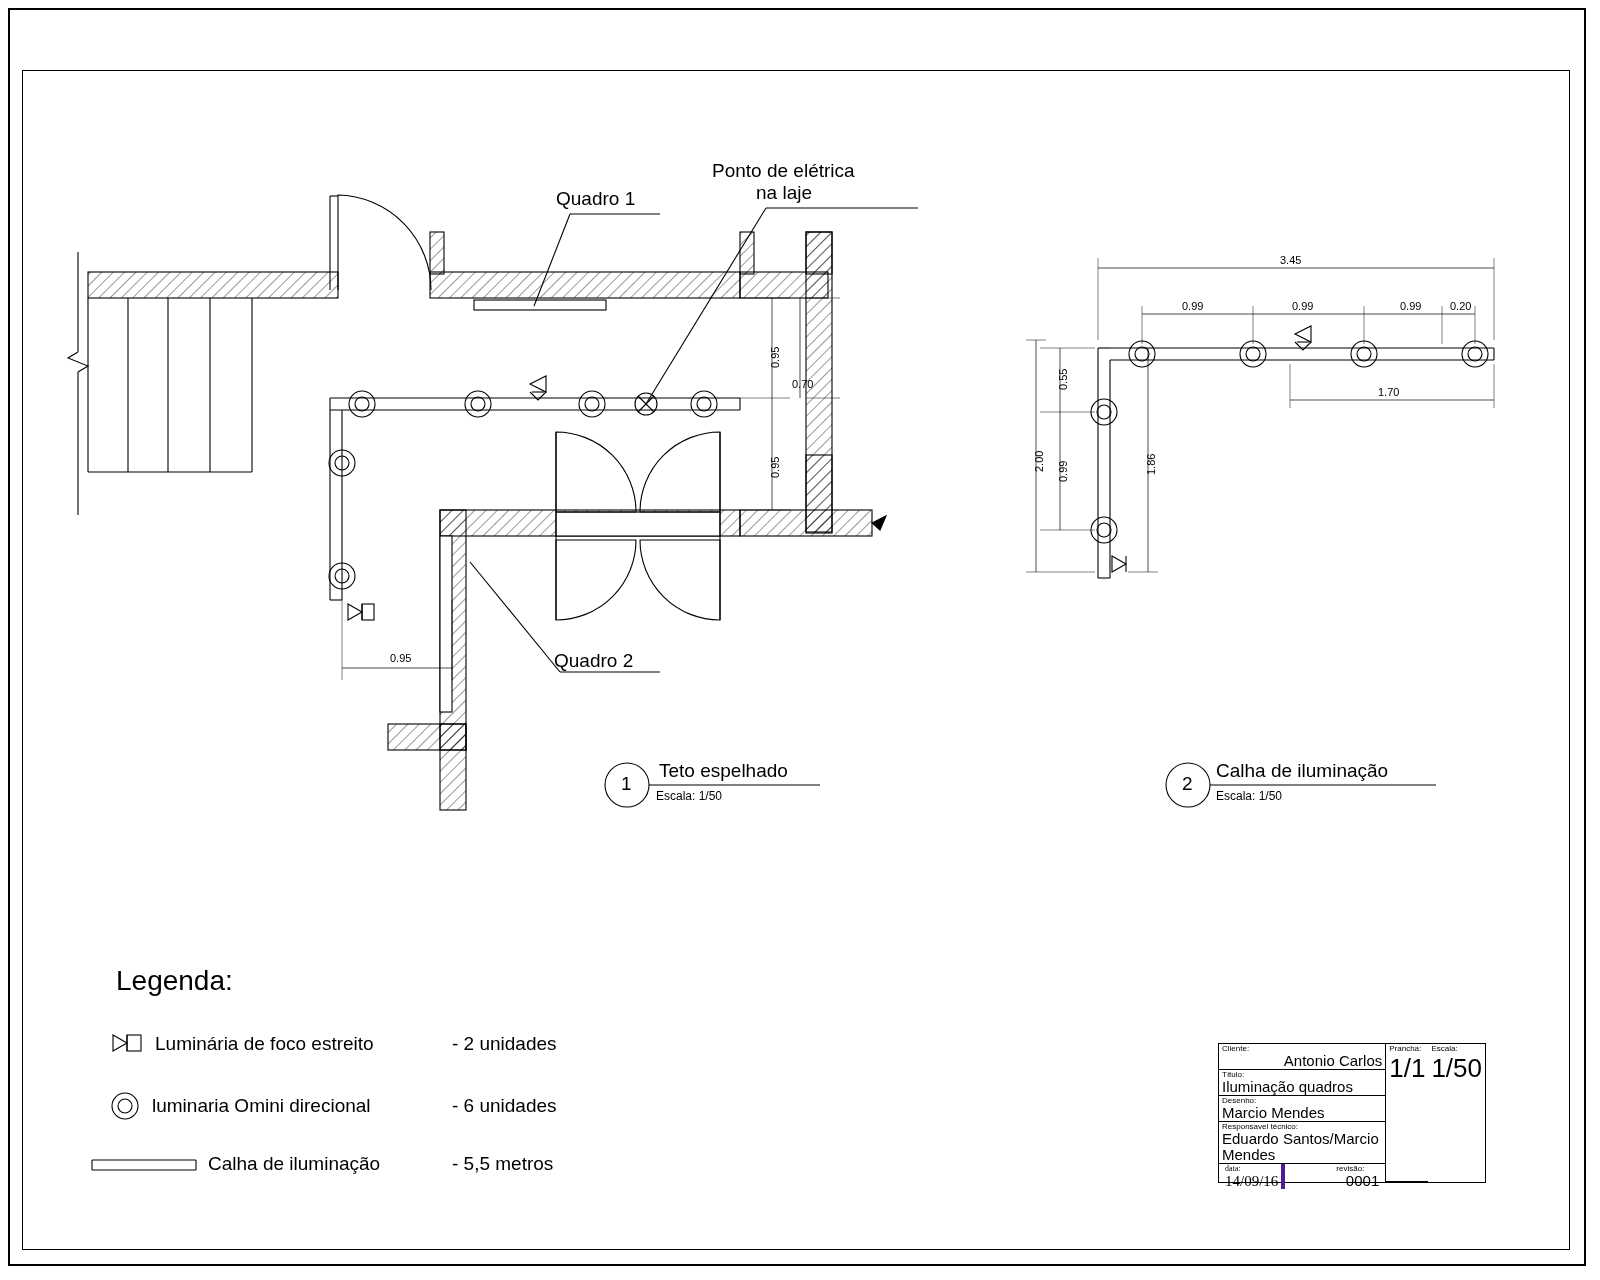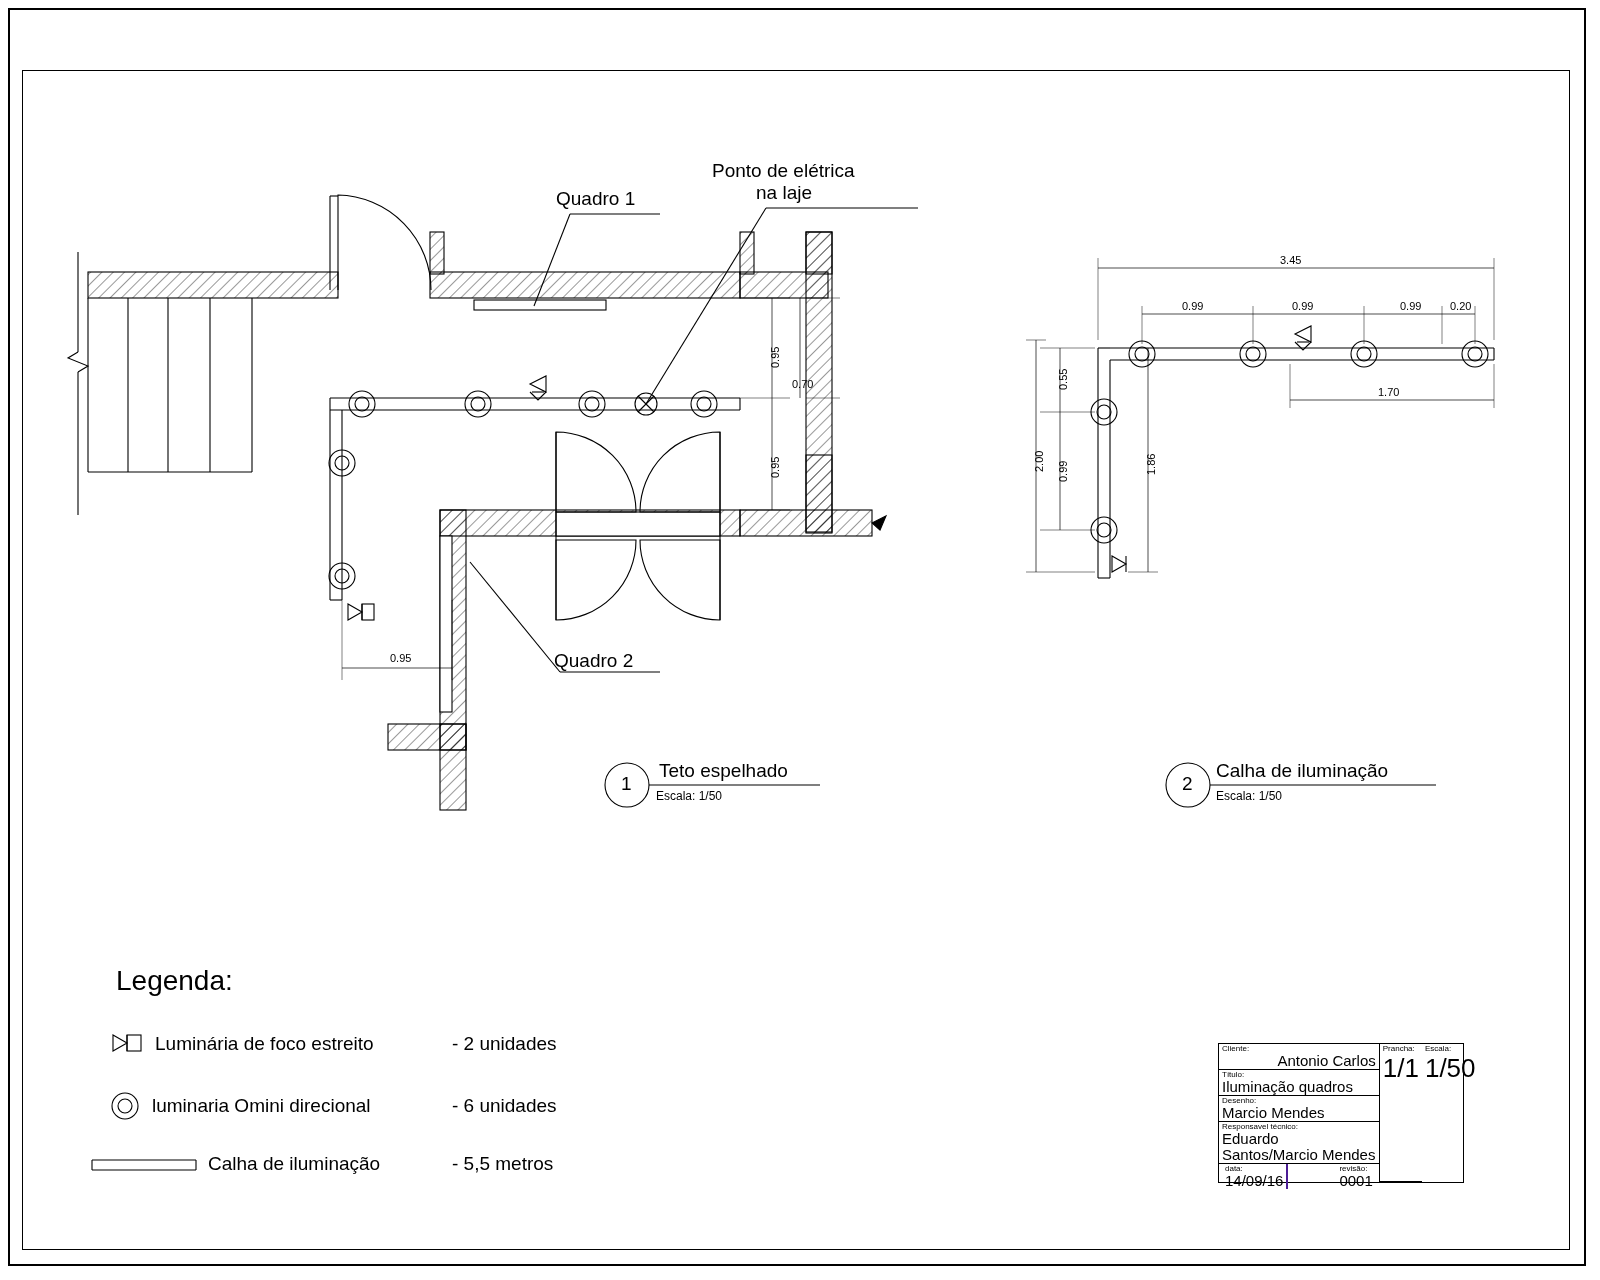--- a/index.html
+++ b/index.html
@@ -54,21 +54,21 @@
   .lbl-legend { font-size: 19px; }
   .vert {
     transform: rotate(-90deg);
     transform-origin: left top;
   }
   
   .titleblock {
     position: absolute;
     left: 1218px;
     top: 1043px;
-    width: 246px;
+    width: 268px;
     height: 140px;
     border: 1.5px solid #000;
     box-sizing: border-box;
     display: flex;
   }
   .tb-left {
     width: 277px;
     box-sizing: border-box;
     border-right: 1.2px solid #000;
     display: flex;
@@ -112,21 +112,21 @@
   .tb-big {
     font-size: 26px;
     line-height: 30px;
     text-align: center;
     display: block;
   }
   .tb-split {
     display: flex;
   }
   .tb-split > div { flex: 1; }
-  .tb-split > div:first-child { border-right: 2px solid #4c1d95; }
+  .tb-split > div:first-child { border-right: 4px solid #4c1d95; font-family: Liberation Serif, serif; }
 </style>
 </head>
 <body>
 
 <div class="sheet">
 
   <div class="frame-outer"></div>
   <div class="frame-inner"></div>
 
   <svg class="draw" viewBox="0 0 1600 1280">

